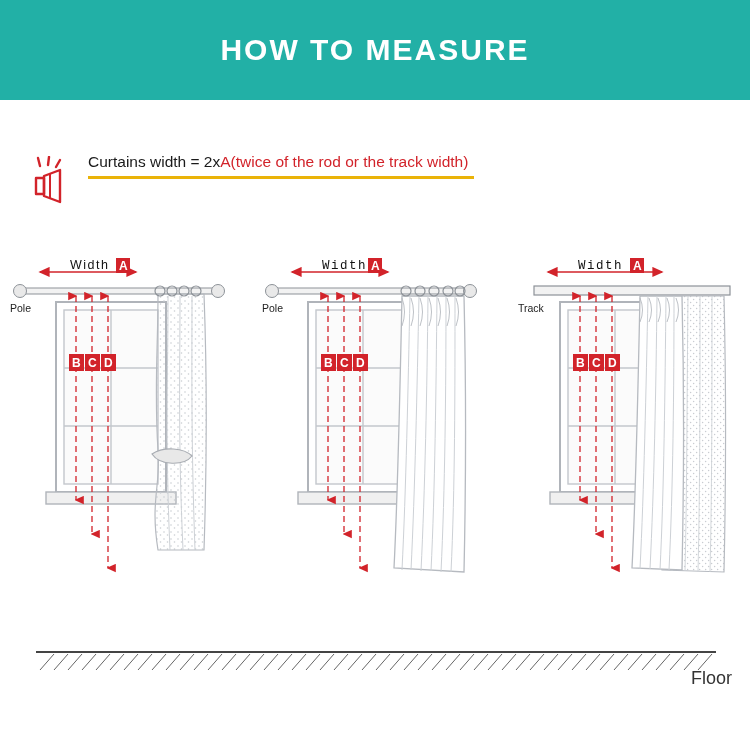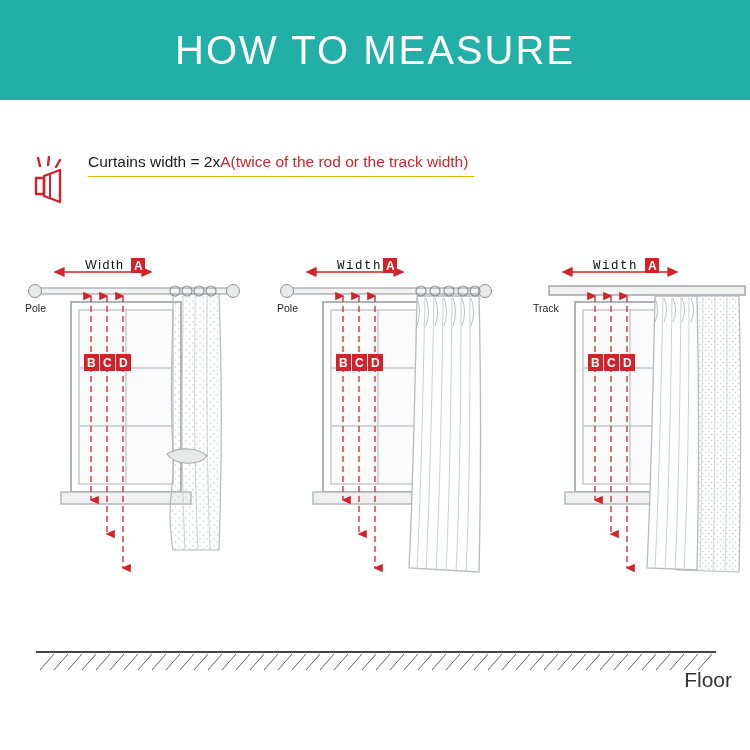--- a/index.html
+++ b/index.html
@@ -27,22 +27,22 @@
     top: 0;
     width: 750px;
     height: 100px;
     background: #22b0a6;
     display: flex;
     align-items: center;
     justify-content: center;
   }
   .banner-title {
     color: #ffffff;
-    font-size: 40px;
-    font-weight: normal;
+    font-size: 30px;
+    font-weight: bold;
     letter-spacing: 2px;
     font-family: "Liberation Sans", sans-serif;
   }
   
   .formula-block {
     position: absolute;
     left: 30px;
     top: 150px;
     width: 520px;
   }
@@ -59,32 +59,31 @@
     top: 0;
   }
   .fline {
     font-size: 15.5px;
     color: #1a1a1a;
     padding: 3px 0 5px 0;
     white-space: nowrap;
     font-family: "Liberation Sans", sans-serif;
   }
   .fline.first {
-    border-bottom: 1px solid #eab308;
+    border-bottom: 3px solid #eab308;
     padding-right: 6px;
   }
   .red { color: #d2232a; }
   
   .diagrams {
     position: absolute;
     left: 0;
     top: 250px;
     width: 642px;
     height: 370px;
-    margin-left: 15px;
   }
   .diagram {
     position: absolute;
     top: 0;
     width: 240px;
     height: 370px;
   }
   .diagram.d1 { left: 8px; }
   .diagram.d2 { left: 260px; }
   .diagram.d3 { left: 512px; }
@@ -94,21 +93,21 @@
     position: absolute;
     left: 0;
     top: 630px;
     width: 750px;
     height: 80px;
   }
   .floor-label {
     position: absolute;
     right: 18px;
     top: 38px;
-    font-size: 21px;
+    font-size: 18px;
     color: #333;
     font-family: "Liberation Sans", sans-serif;
   }
   .bcd-label {
     font-family: "Liberation Sans", sans-serif;
   }
 </style>
 </head>
 <body>
 

